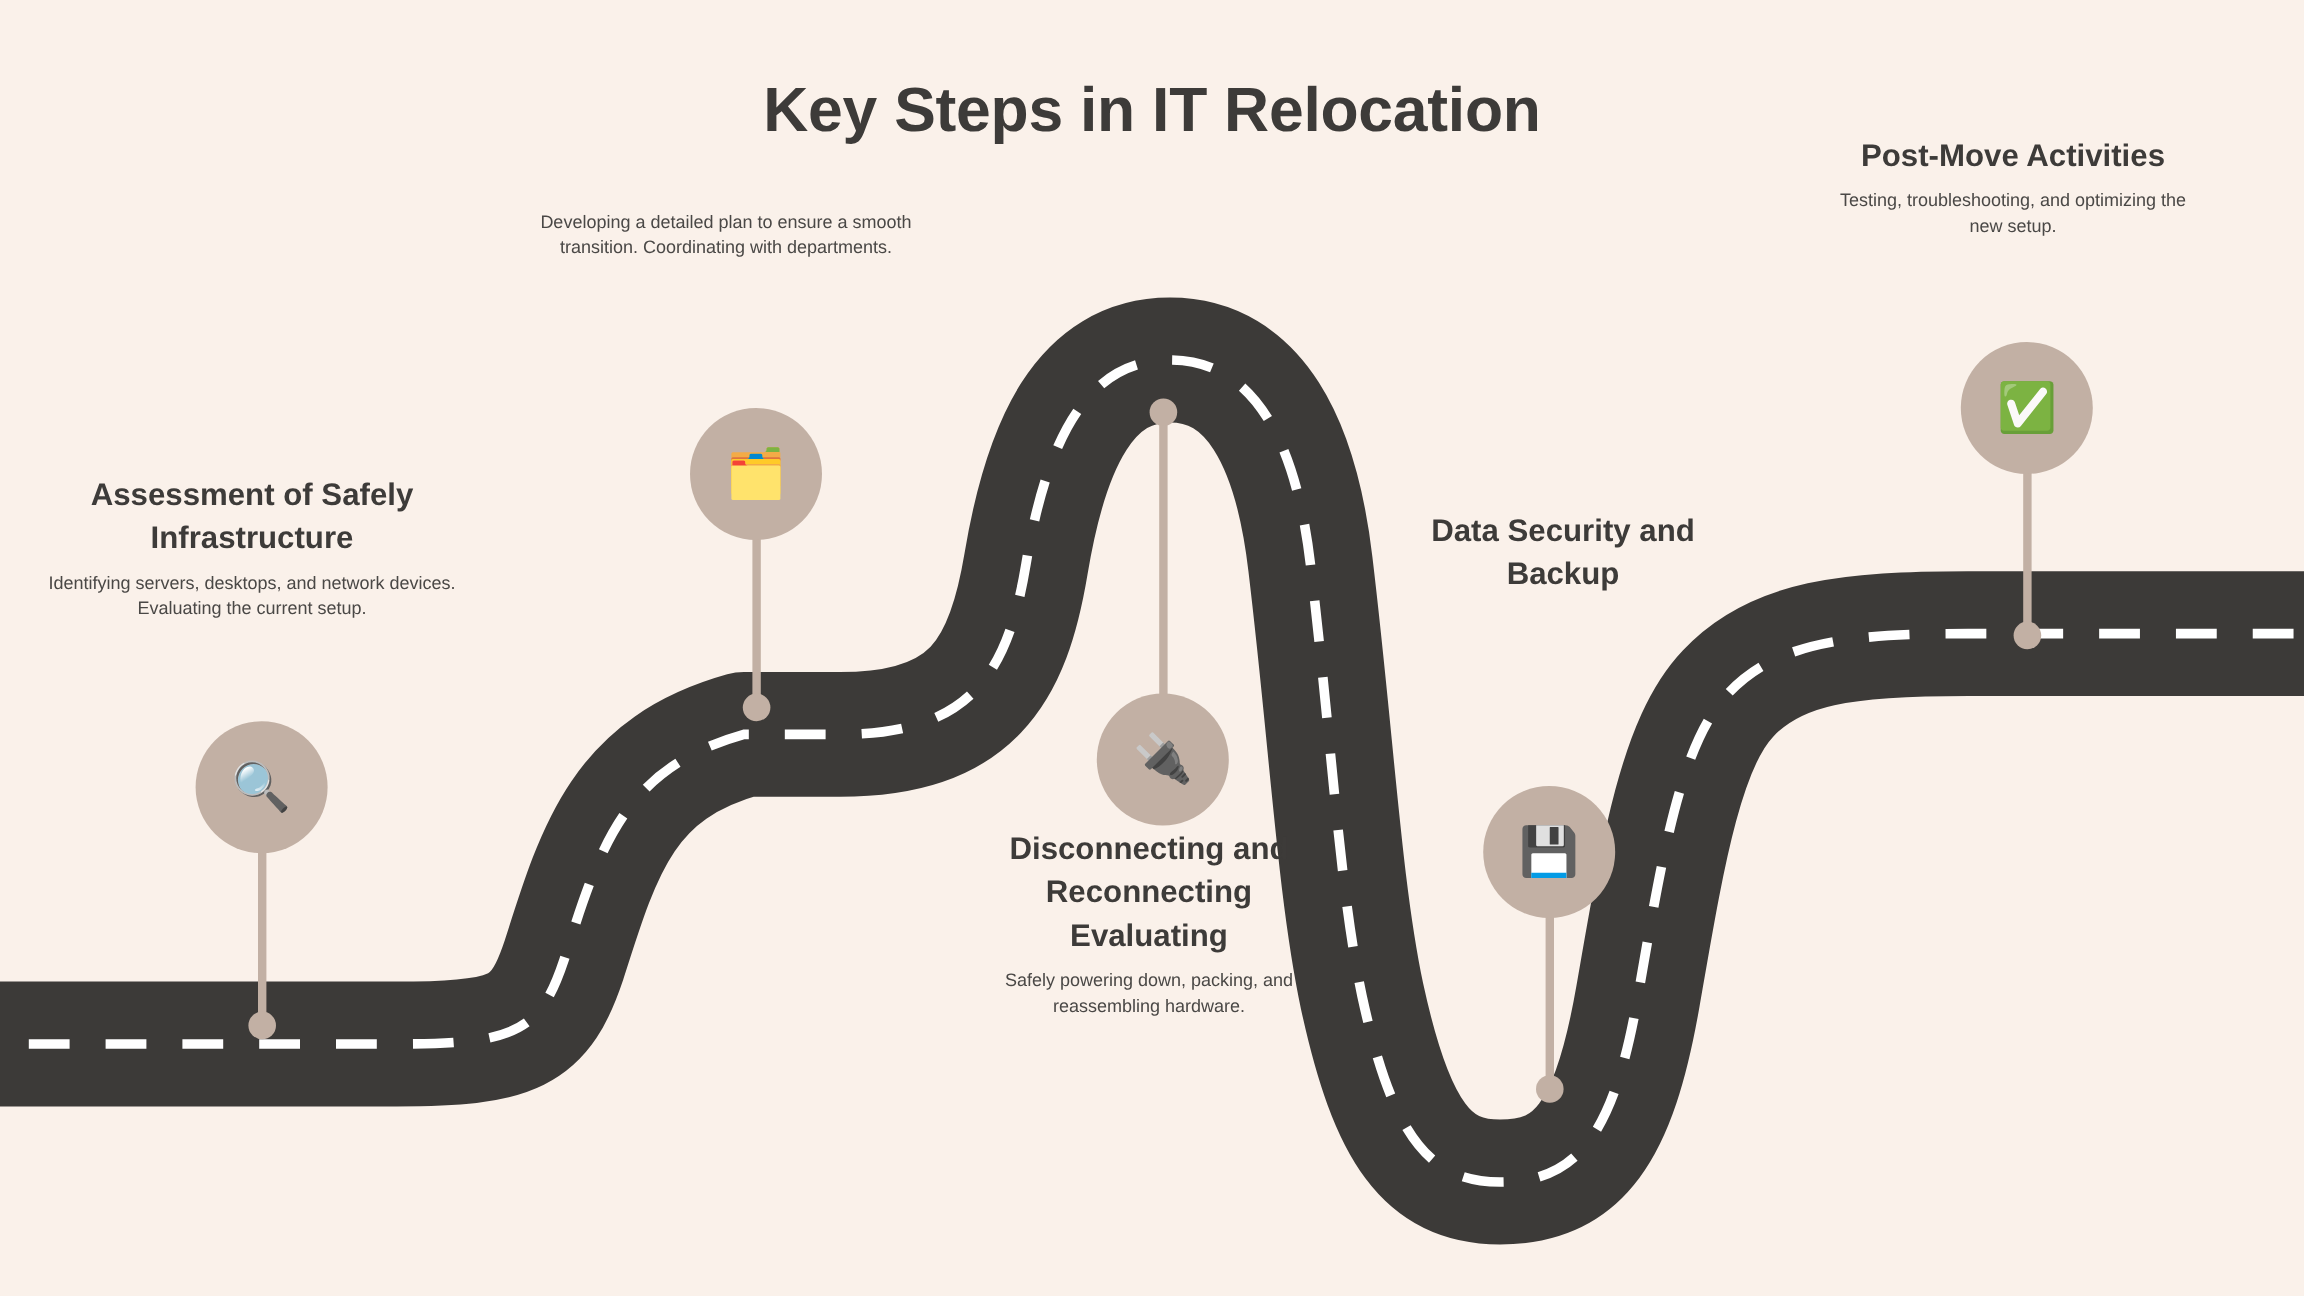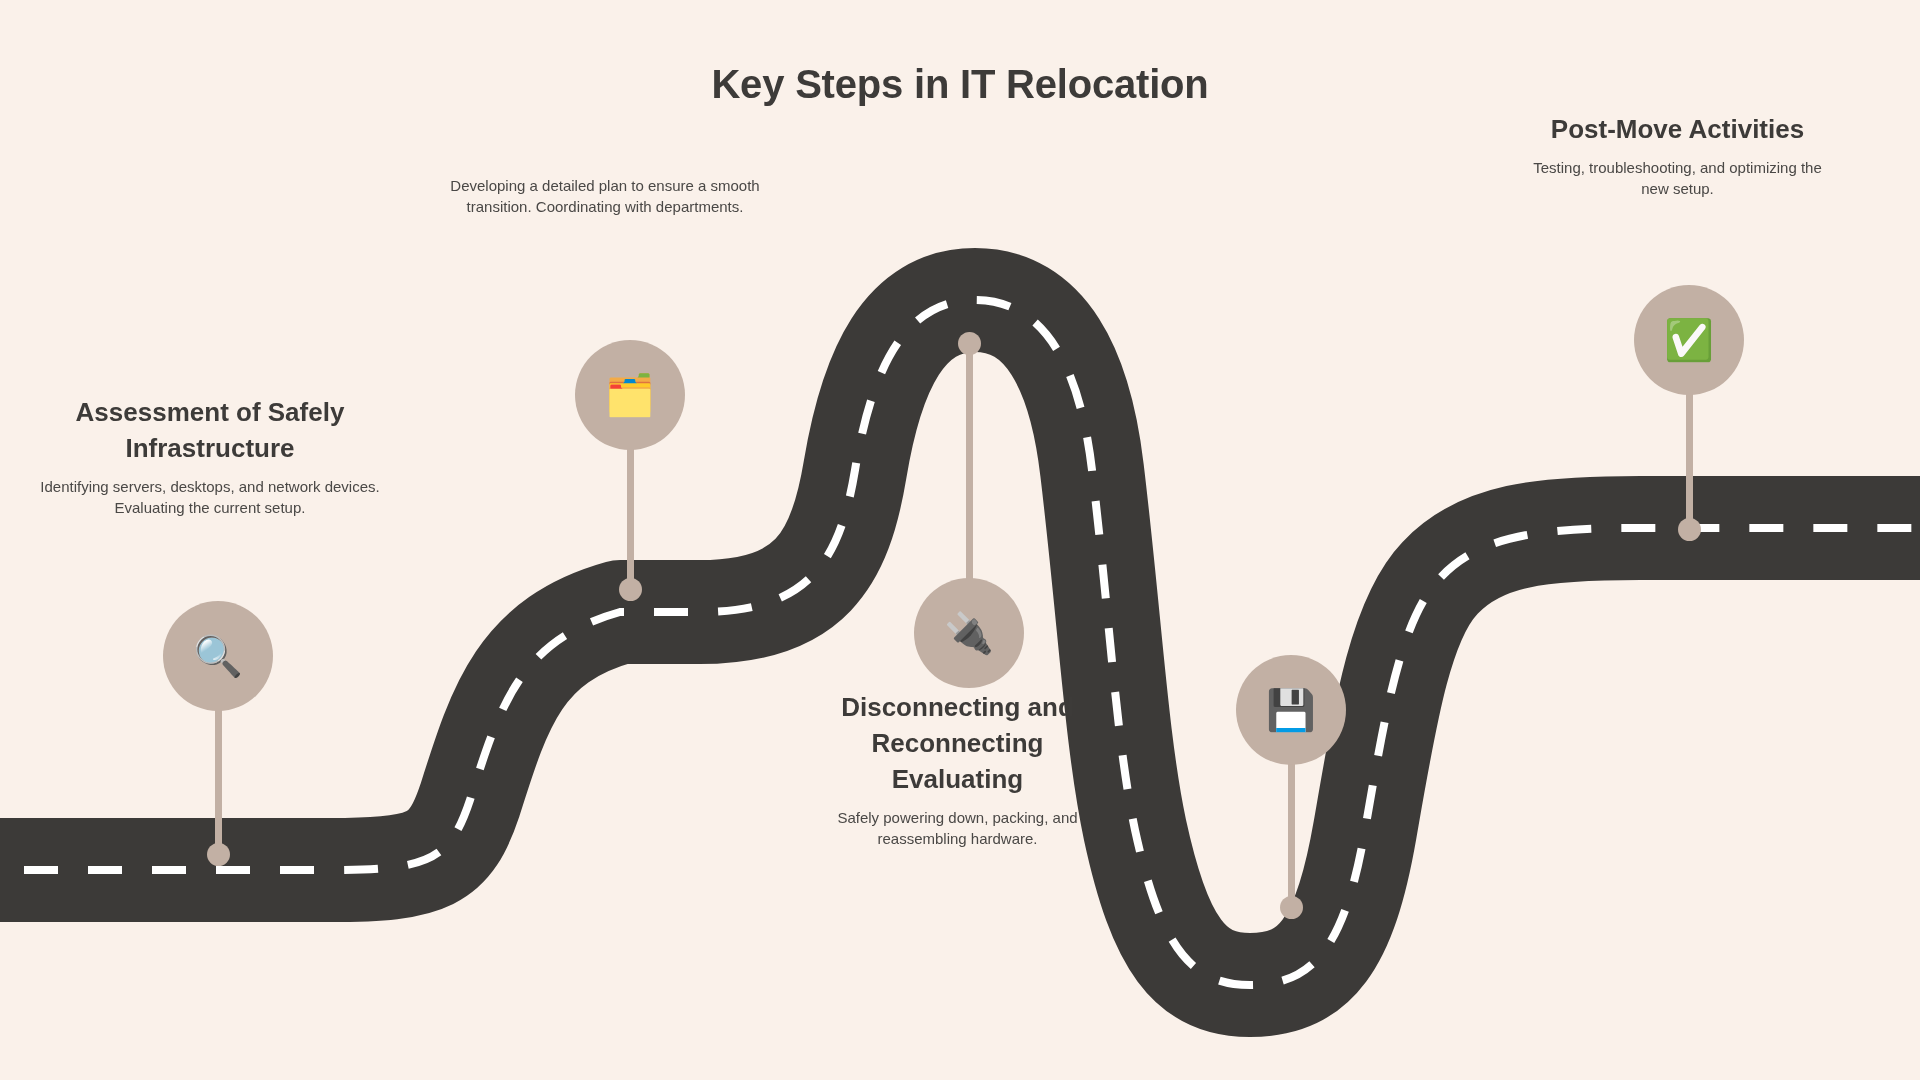--- a/index.html
+++ b/index.html
@@ -26,21 +26,21 @@
     top: 0;
     width: 1920px;
     height: 1080px;
   }
   #page-title {
     position: absolute;
     left: 0;
     top: 62px;
     width: 1920px;
     text-align: center;
-    font-size: 40px;
+    font-size: 52px;
     font-weight: bold;
     color: #3d3b39;
     letter-spacing: -0.2px;
   }
   .step {
     position: absolute;
   }
   .step-text {
     position: absolute;
     text-align: center;
@@ -152,20 +152,21 @@
     </div>
     <div class="stem" style="left:966px; top:345px; height:260px;"></div>
     <div class="stem-dot" style="left:958px; top:332px;"></div>
     <div class="marker" style="left:914px; top:578px; width:110px; height:110px;">
       <span class="marker-emoji">🔌</span>
     </div>
   </div>
 
   <div class="step">
     <div class="step-text" style="left:1185px; top:425px; width:235px;">
+      <div class="step-title">Data Security and Backup</div>
     </div>
     <div class="stem" style="left:1288px; top:740px; height:175px;"></div>
     <div class="stem-dot" style="left:1280px; top:896px;"></div>
     <div class="marker" style="left:1236px; top:655px; width:110px; height:110px;">
       <span class="marker-emoji">💾</span>
     </div>
   </div>
 
   <div class="step">
     <div class="step-text" style="left:1525px; top:112px; width:305px;">

